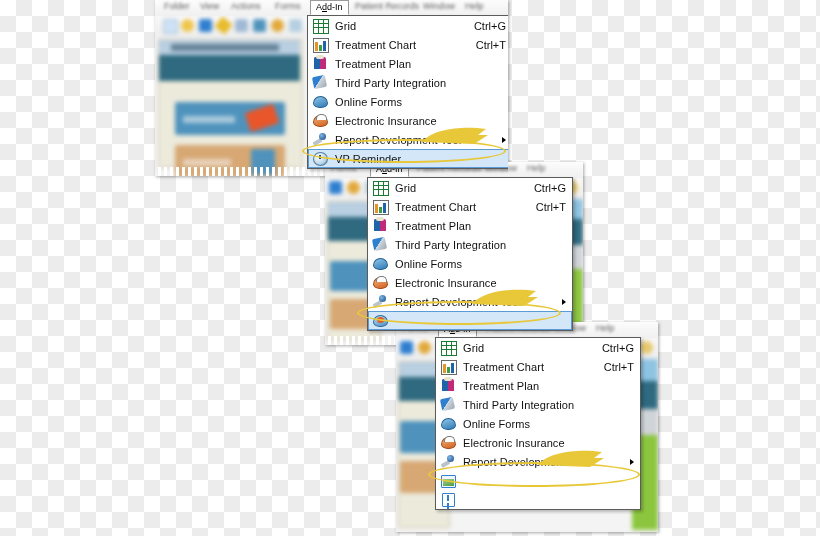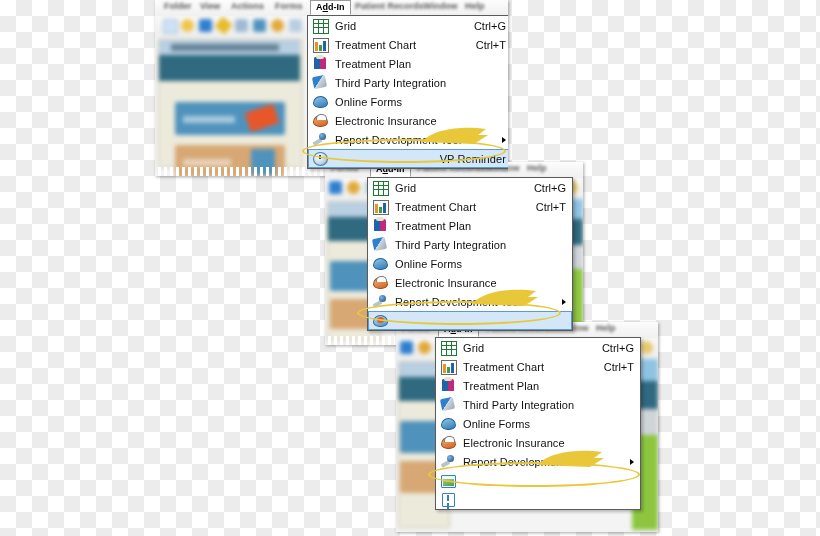--- a/index.html
+++ b/index.html
@@ -49,39 +49,39 @@
   .app-right{position:absolute;top:0;bottom:0;width:26px;}
   .rstripe{position:absolute;left:0;right:0;}
   .torn{position:absolute;left:0;right:0;bottom:0;height:9px;
      background:repeating-linear-gradient(90deg,
         transparent 0 3px,#ffffff 3px 6px);}
 
   
   .mbar{position:absolute;left:0;top:0;right:0;height:16px;
         background:linear-gradient(#fcfcfc,#f0f0f0);}
   .mbar .mi{position:absolute;top:1px;font-size:9px;color:#5f5f5f;
-        filter:blur(1.4px);white-space:nowrap;font-weight:bold;}
+        filter:blur(1.4px);white-space:nowrap;}
   .mbar .mi.sel{filter:none;color:#000;background:#ffffff;
         border:1px solid #9a9a9a;border-bottom:1px solid #ffffff;
         padding:1px 5px 1px 5px;top:0;z-index:6;line-height:11px;}
   .mbar .mi.sel u{text-decoration:underline;}
 
   
   .menu{position:absolute;background:#ffffff;border:1px solid #5b5b5b;
         box-shadow:2px 2px 3px rgba(0,0,0,.25);z-index:8;}
   .mitem{position:relative;display:flex;align-items:center;height:19px;
         padding:0 6px 0 4px;white-space:nowrap;}
   .mitem .ico{width:17px;height:15px;flex:0 0 17px;margin-right:6px;
         position:relative;}
   .mitem .lbl{font-size:11px;color:#101010;flex:1 1 auto;letter-spacing:.1px;}
   .mitem .acc{font-size:11px;color:#101010;margin-left:14px;}
   .mitem .arr{margin-left:10px;width:0;height:0;
         border-left:4px solid #000;border-top:3.5px solid transparent;
         border-bottom:3.5px solid transparent;}
-  .mitem.hl{background:#d3e7f8;outline:1px solid #5b9bd5;outline-offset:-1px;text-align:right;}
+  .mitem.hl{background:#d3e7f8;outline:1px solid #5b9bd5;outline-offset:-1px;}
 
   
   .ic{position:absolute;left:1px;top:1px;width:14px;height:13px;}
   .ic-grid{background:#ffffff;border:1px solid #1d7a32;
      background-image:
        linear-gradient(#1d7a32,#1d7a32),linear-gradient(#1d7a32,#1d7a32),
        linear-gradient(#1d7a32,#1d7a32),linear-gradient(#1d7a32,#1d7a32);
      background-size:100% 1px,100% 1px,1px 100%,1px 100%;
      background-position:0 3px,0 7px,4px 0,9px 0;background-repeat:no-repeat;}
   .ic-tchart{background:#ffffff;border:1px solid #6a6a6a;}

